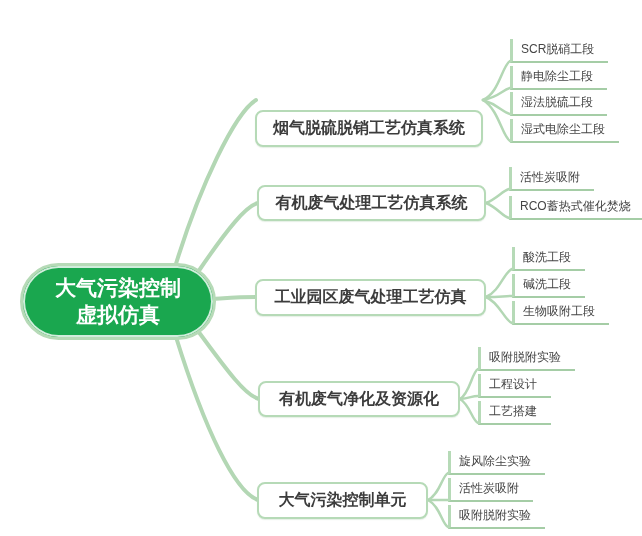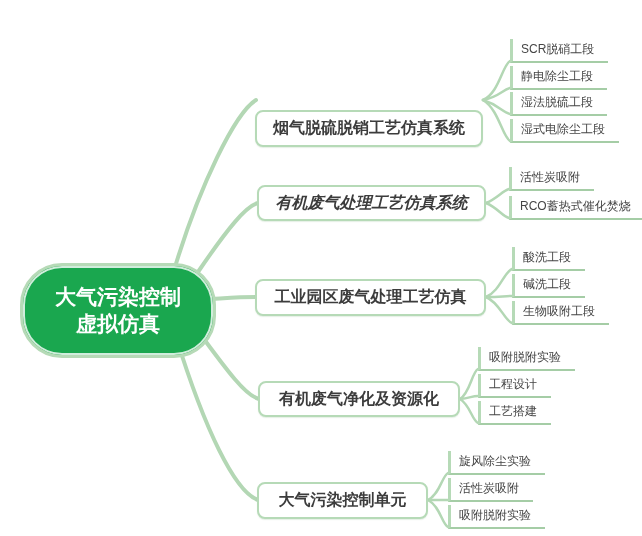--- a/index.html
+++ b/index.html
@@ -8,41 +8,41 @@
     --node-border:#b6dab7;
     --leaf-line:#a5cda6;
     --text:#3c3c3c;
   }
   html,body{margin:0;padding:0;background:#ffffff;}
   body{font-family:"Liberation Sans","DejaVu Sans",sans-serif;}
   #canvas{position:relative;width:642px;height:536px;background:#ffffff;overflow:hidden;}
   #edges{position:absolute;left:0;top:0;width:642px;height:536px;}
 
   .root-node{
-    position:absolute;left:20px;top:263px;width:196px;height:95px;
+    position:absolute;left:20px;top:263px;width:196px;height:77px;
     background:var(--root-fill);
     border:3px solid var(--node-border);
     box-shadow:inset 0 0 0 2px rgba(255,255,255,.8);
     border-radius:42px;
     display:flex;flex-direction:column;align-items:center;justify-content:center;
     color:#ffffff;font-weight:bold;font-size:21px;line-height:1.25;
     box-sizing:border-box;text-align:center;
   }
 
   .branch-node{
     position:absolute;background:#ffffff;
     border:2px solid var(--node-border);
     border-radius:8px;
     display:flex;align-items:center;justify-content:center;
     color:var(--text);font-weight:bold;font-size:16px;
     box-sizing:border-box;white-space:nowrap;
     box-shadow:0 1px 1px rgba(150,190,150,.25);
   }
   .b1{left:255px;top:82px;width:228px;height:37px;margin-top:28px;}
-  .b2{left:257px;top:185px;width:229px;height:36px;font-style:italic;}
+  .b2{left:257px;top:185px;width:229px;height:36px;}
   .b3{left:255px;top:279px;width:231px;height:37px;}
   .b4{left:258px;top:381px;width:202px;height:36px;}
   .b5{left:257px;top:482px;width:171px;height:37px;}
 
   .leaf-node{
     position:absolute;
     border-left:3px solid var(--node-border);
     border-bottom:2px solid var(--leaf-line);
     padding:2px 14px 3px 8px;
     font-size:12px;color:#454545;white-space:nowrap;

